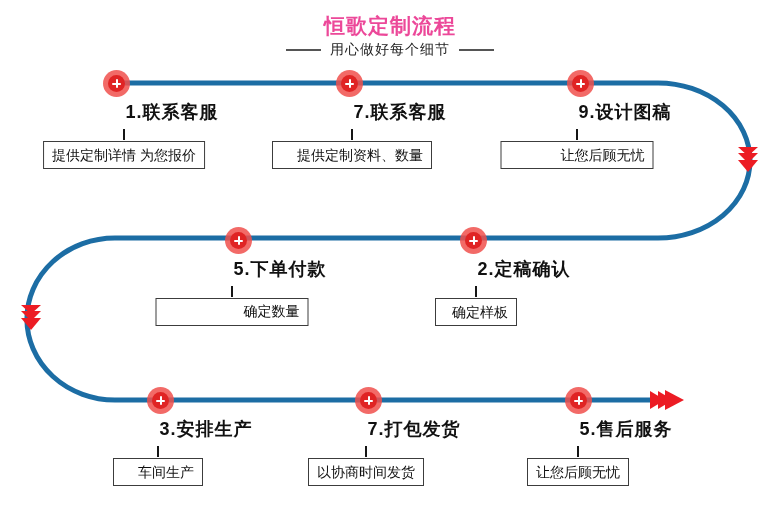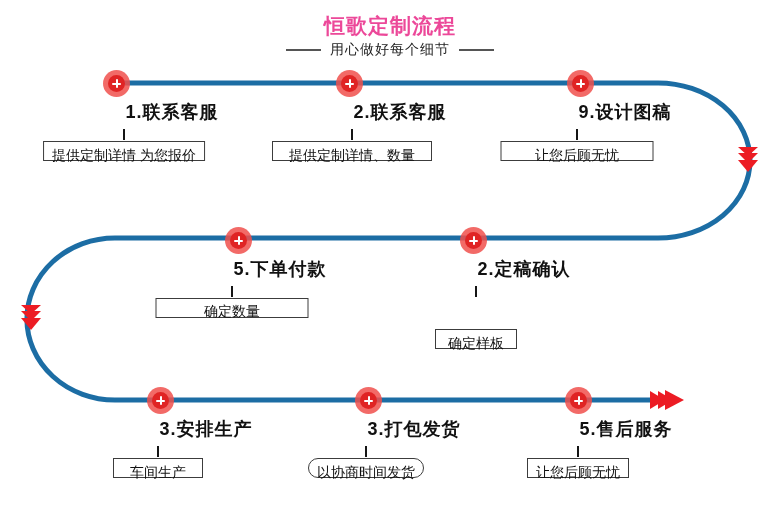--- a/index.html
+++ b/index.html
@@ -44,32 +44,32 @@
     color:#111;
     margin-left:48px;
   }
   .step-tick {
     position:absolute; top:46px; left:-1px; width:2px; height:11px;
     background:#151515;
   }
   .step-box {
     position:absolute; top:58px; left:0; transform:translateX(-50%);
     border:1px solid #3c3c3c; box-sizing:border-box;
-    height:20px; line-height:26px; padding:0 8px;
-    font-size:14px; white-space:nowrap; text-align:center; color:#111;
+    height:28px; line-height:26px; padding:0 8px;
+    font-size:14px; white-space:nowrap; text-align:right; color:#111;
     background:#fff;
   }
   
   .step1 { left:124px; top:83px; }  .step1 .step-box { min-width:156px; }
   .step2 { left:352px; top:83px; }  .step2 .step-box { min-width:160px; }
   .step3 { left:577px; top:83px; }  .step3 .step-box { min-width:153px; }
-  .step4 { left:476px; top:240px; } .step4 .step-box { min-width:82px;margin-top:31px; }
+  .step4 { left:476px; top:240px; } .step4 .step-box { min-width:82px; }
   .step5 { left:232px; top:240px; } .step5 .step-box { min-width:153px;font-family:Liberation Mono, monospace; }
   .step6 { left:158px; top:400px; } .step6 .step-box { min-width:90px; }
-  .step7 { left:366px; top:400px; } .step7 .step-box { min-width:114px;border-radius:10px; }
+  .step7 { left:366px; top:400px; } .step7 .step-box { min-width:114px; }
   .step8 { left:578px; top:400px; } .step8 .step-box { min-width:98px; }
   
   .m1 { left:116px; top:83px; }  .m2 { left:349px; top:83px; }
   .m3 { left:580px; top:83px; }  .m4 { left:473px; top:240px; }
   .m5 { left:238px; top:240px; } .m6 { left:160px; top:400px; }
   .m7 { left:368px; top:400px; } .m8 { left:578px; top:400px; }
 </style>
 </head>
 <body>
 
@@ -149,23 +149,23 @@
         <span class="plus-v"></span>
       </span>
     </div>
 
   <div class="step step1">
     <div class="step-label">1.联系客服</div>
     <div class="step-tick"></div>
     <div class="step-box">提供定制详情 为您报价</div>
   </div>
   <div class="step step2">
-    <div class="step-label">2.联系客服</div>
+    <div class="step-label">7.联系客服</div>
     <div class="step-tick"></div>
-    <div class="step-box">提供定制详情、数量</div>
+    <div class="step-box">提供定制资料、数量</div>
   </div>
   <div class="step step3">
     <div class="step-label">9.设计图稿</div>
     <div class="step-tick"></div>
     <div class="step-box">让您后顾无忧</div>
   </div>
   <div class="step step4">
     <div class="step-label">2.定稿确认</div>
     <div class="step-tick"></div>
     <div class="step-box">确定样板</div>
@@ -174,21 +174,21 @@
     <div class="step-label">5.下单付款</div>
     <div class="step-tick"></div>
     <div class="step-box">确定数量</div>
   </div>
   <div class="step step6">
     <div class="step-label">3.安排生产</div>
     <div class="step-tick"></div>
     <div class="step-box">车间生产</div>
   </div>
   <div class="step step7">
-    <div class="step-label">3.打包发货</div>
+    <div class="step-label">7.打包发货</div>
     <div class="step-tick"></div>
     <div class="step-box">以协商时间发货</div>
   </div>
   <div class="step step8">
     <div class="step-label">5.售后服务</div>
     <div class="step-tick"></div>
     <div class="step-box">让您后顾无忧</div>
   </div>
 
 </div>

